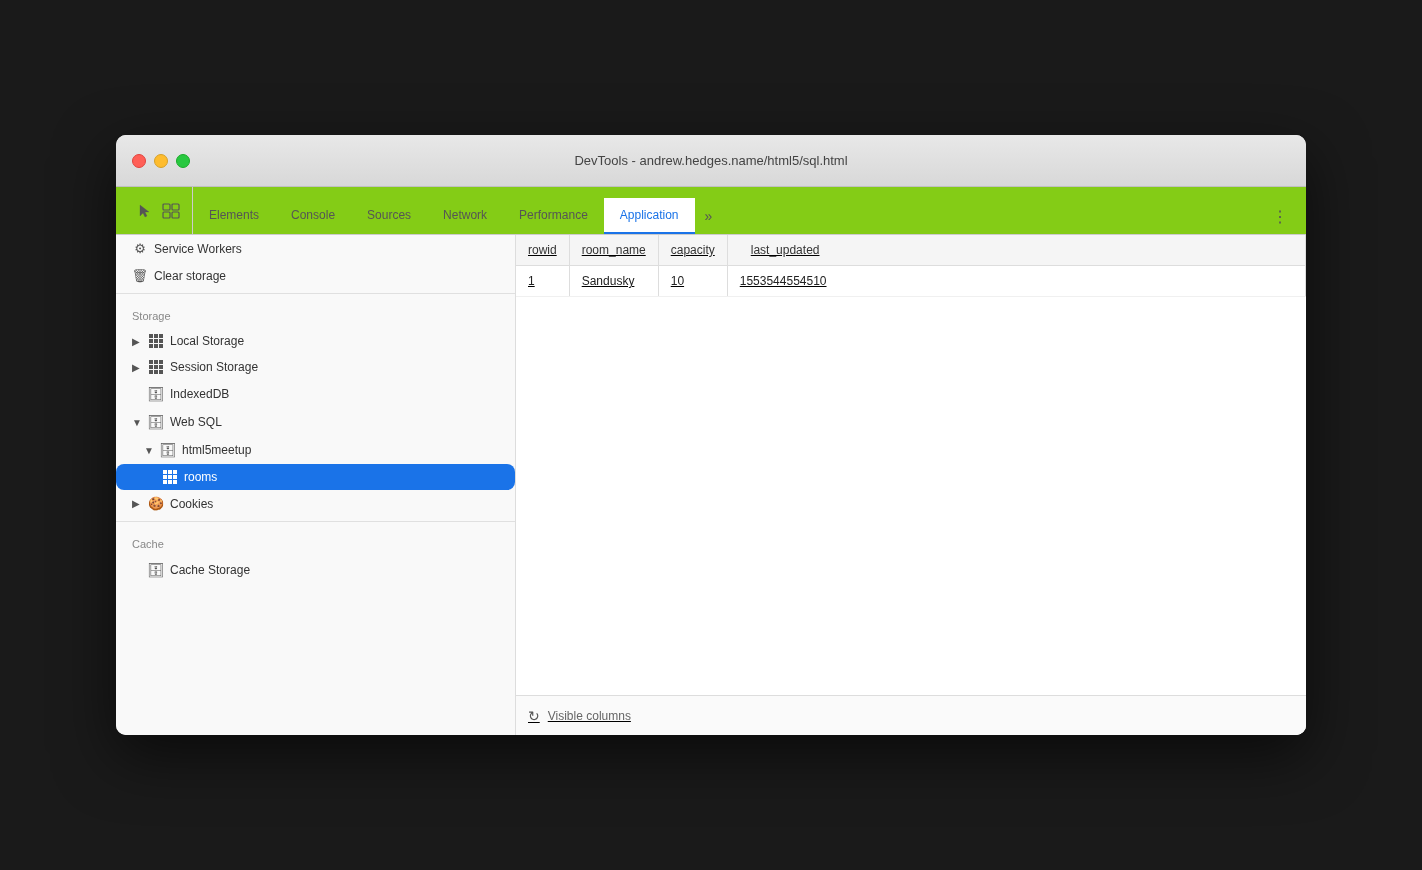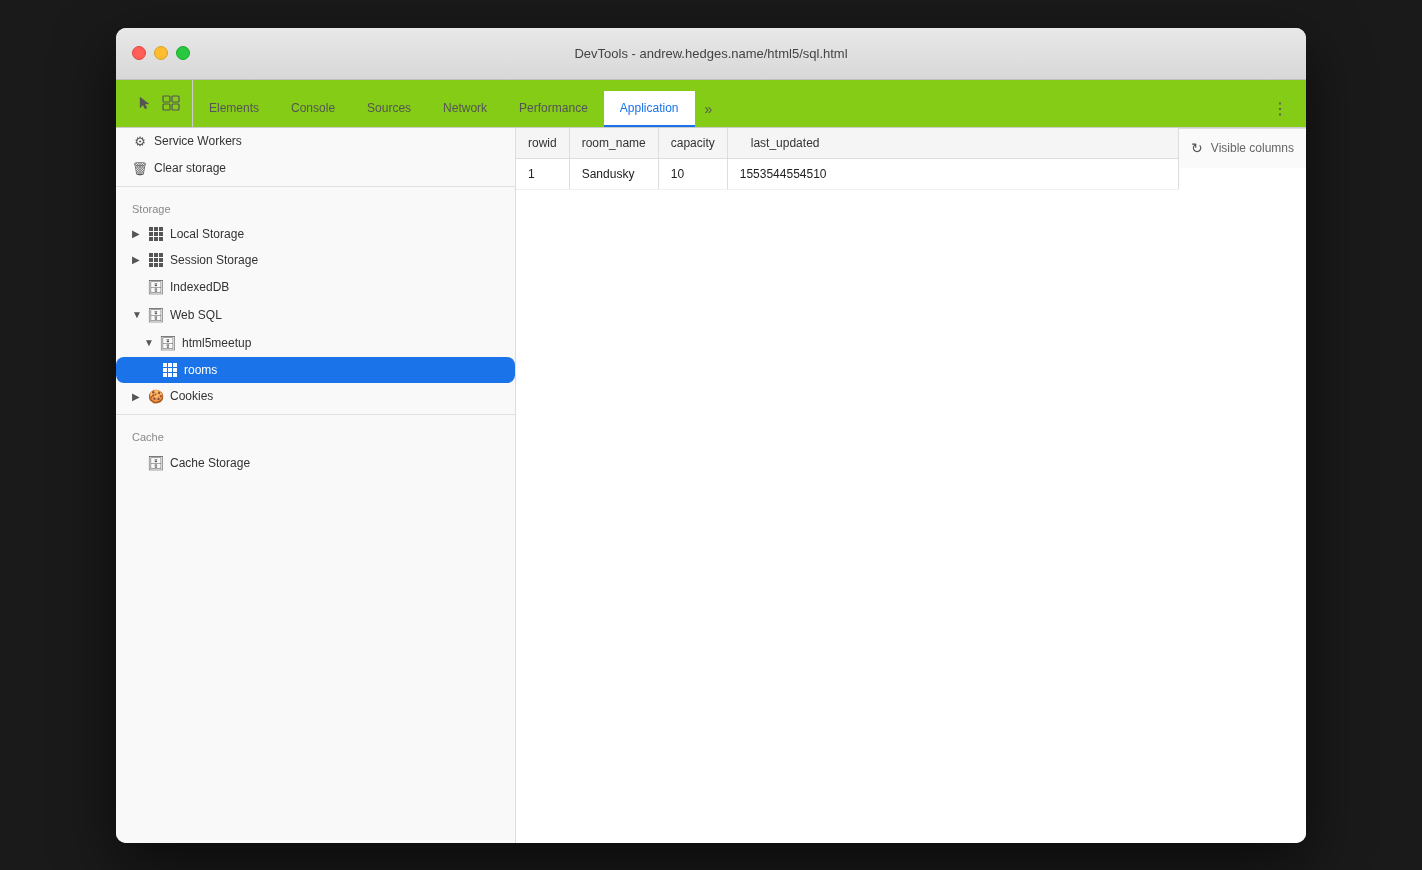--- a/index.html
+++ b/index.html
@@ -6,21 +6,21 @@
     body {
       background: #1a1a1a;
       display: flex;
       justify-content: center;
       align-items: center;
       min-height: 870px;
       font-family: -apple-system, BlinkMacSystemFont, 'Helvetica Neue', Arial, sans-serif;
     }
     .window {
       width: 1190px;
-      height: 815px;
+      height: 600px;
       background: #f5f5f5;
       border-radius: 10px;
       overflow: hidden;
       box-shadow: 0 20px 60px rgba(0,0,0,0.6);
       display: flex;
       flex-direction: column;
     }
     .title-bar {
       background: linear-gradient(to bottom, #e8e8e8, #d8d8d8);
       height: 52px;
@@ -183,23 +183,24 @@
       display: block;
     }
     
     .db-icon {
       font-size: 14px;
     }
     
     .main-panel {
       flex: 1;
       display: flex;
-      flex-direction: row;
+      flex-direction: column;
       background: white;
       overflow: hidden;
+      text-decoration: underline;
     }
     .data-table {
       flex: 1;
       overflow: auto;
     }
     table {
       width: 100%;
       border-collapse: collapse;
       font-size: 12px;
     }

